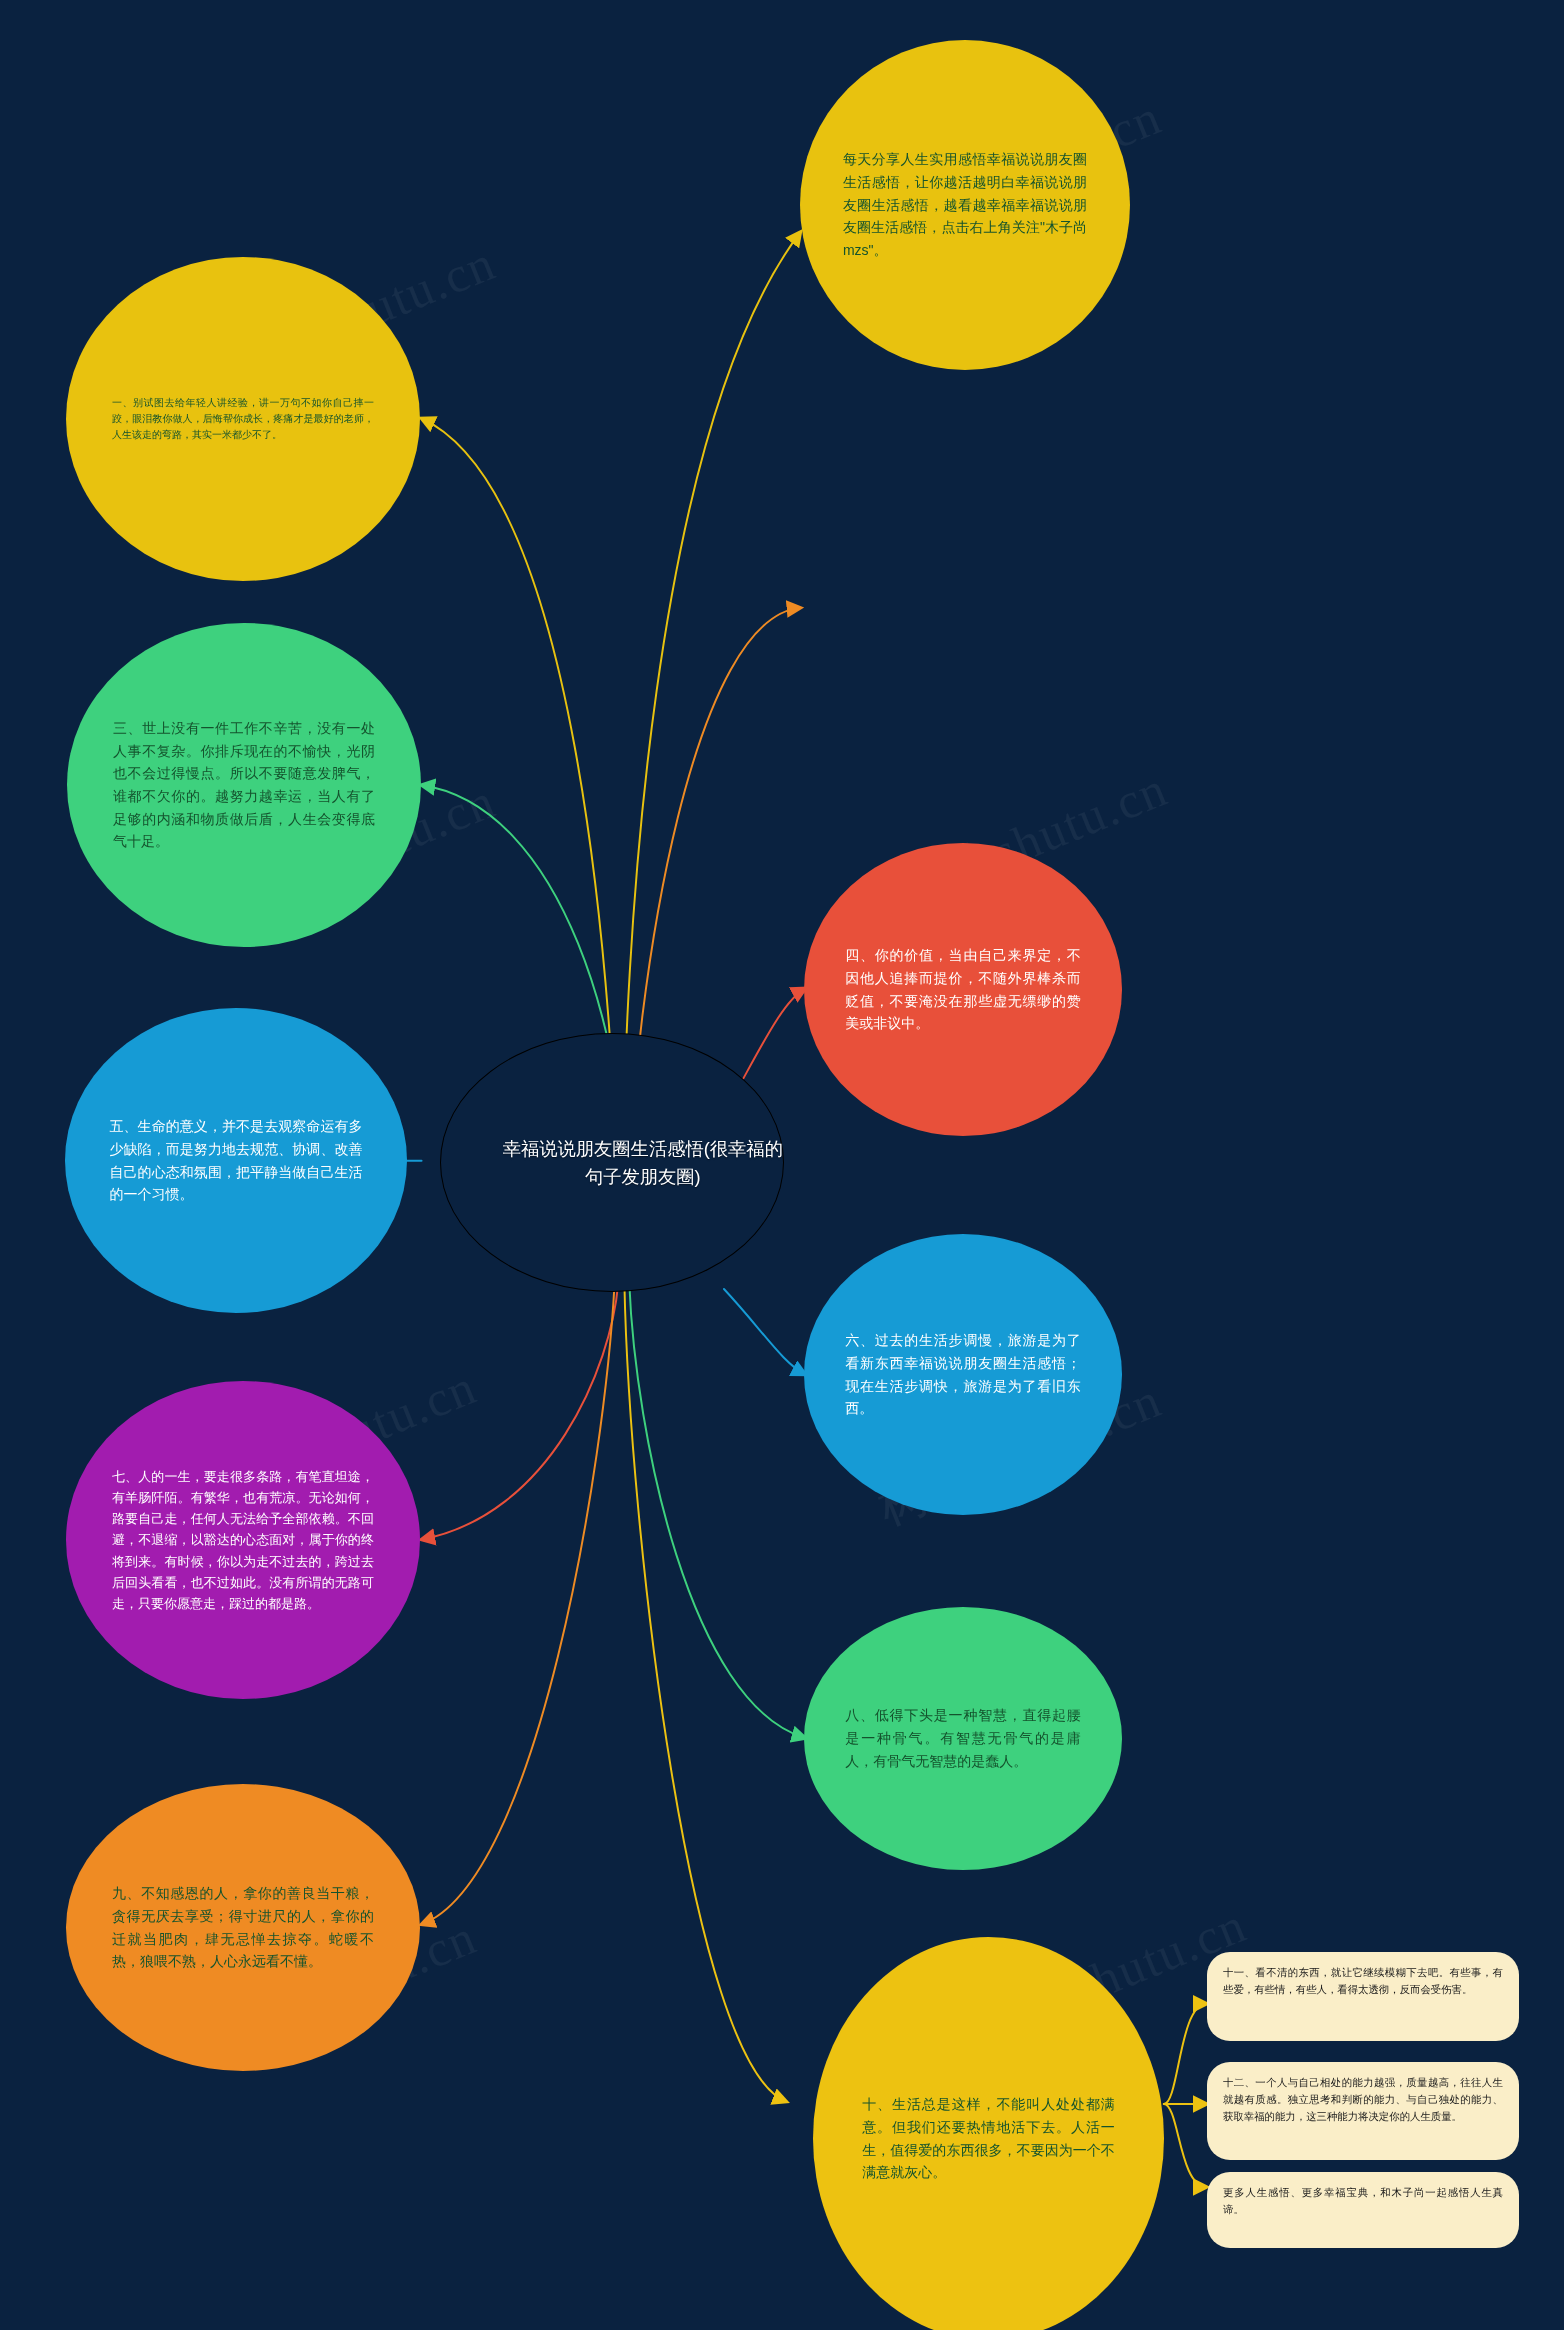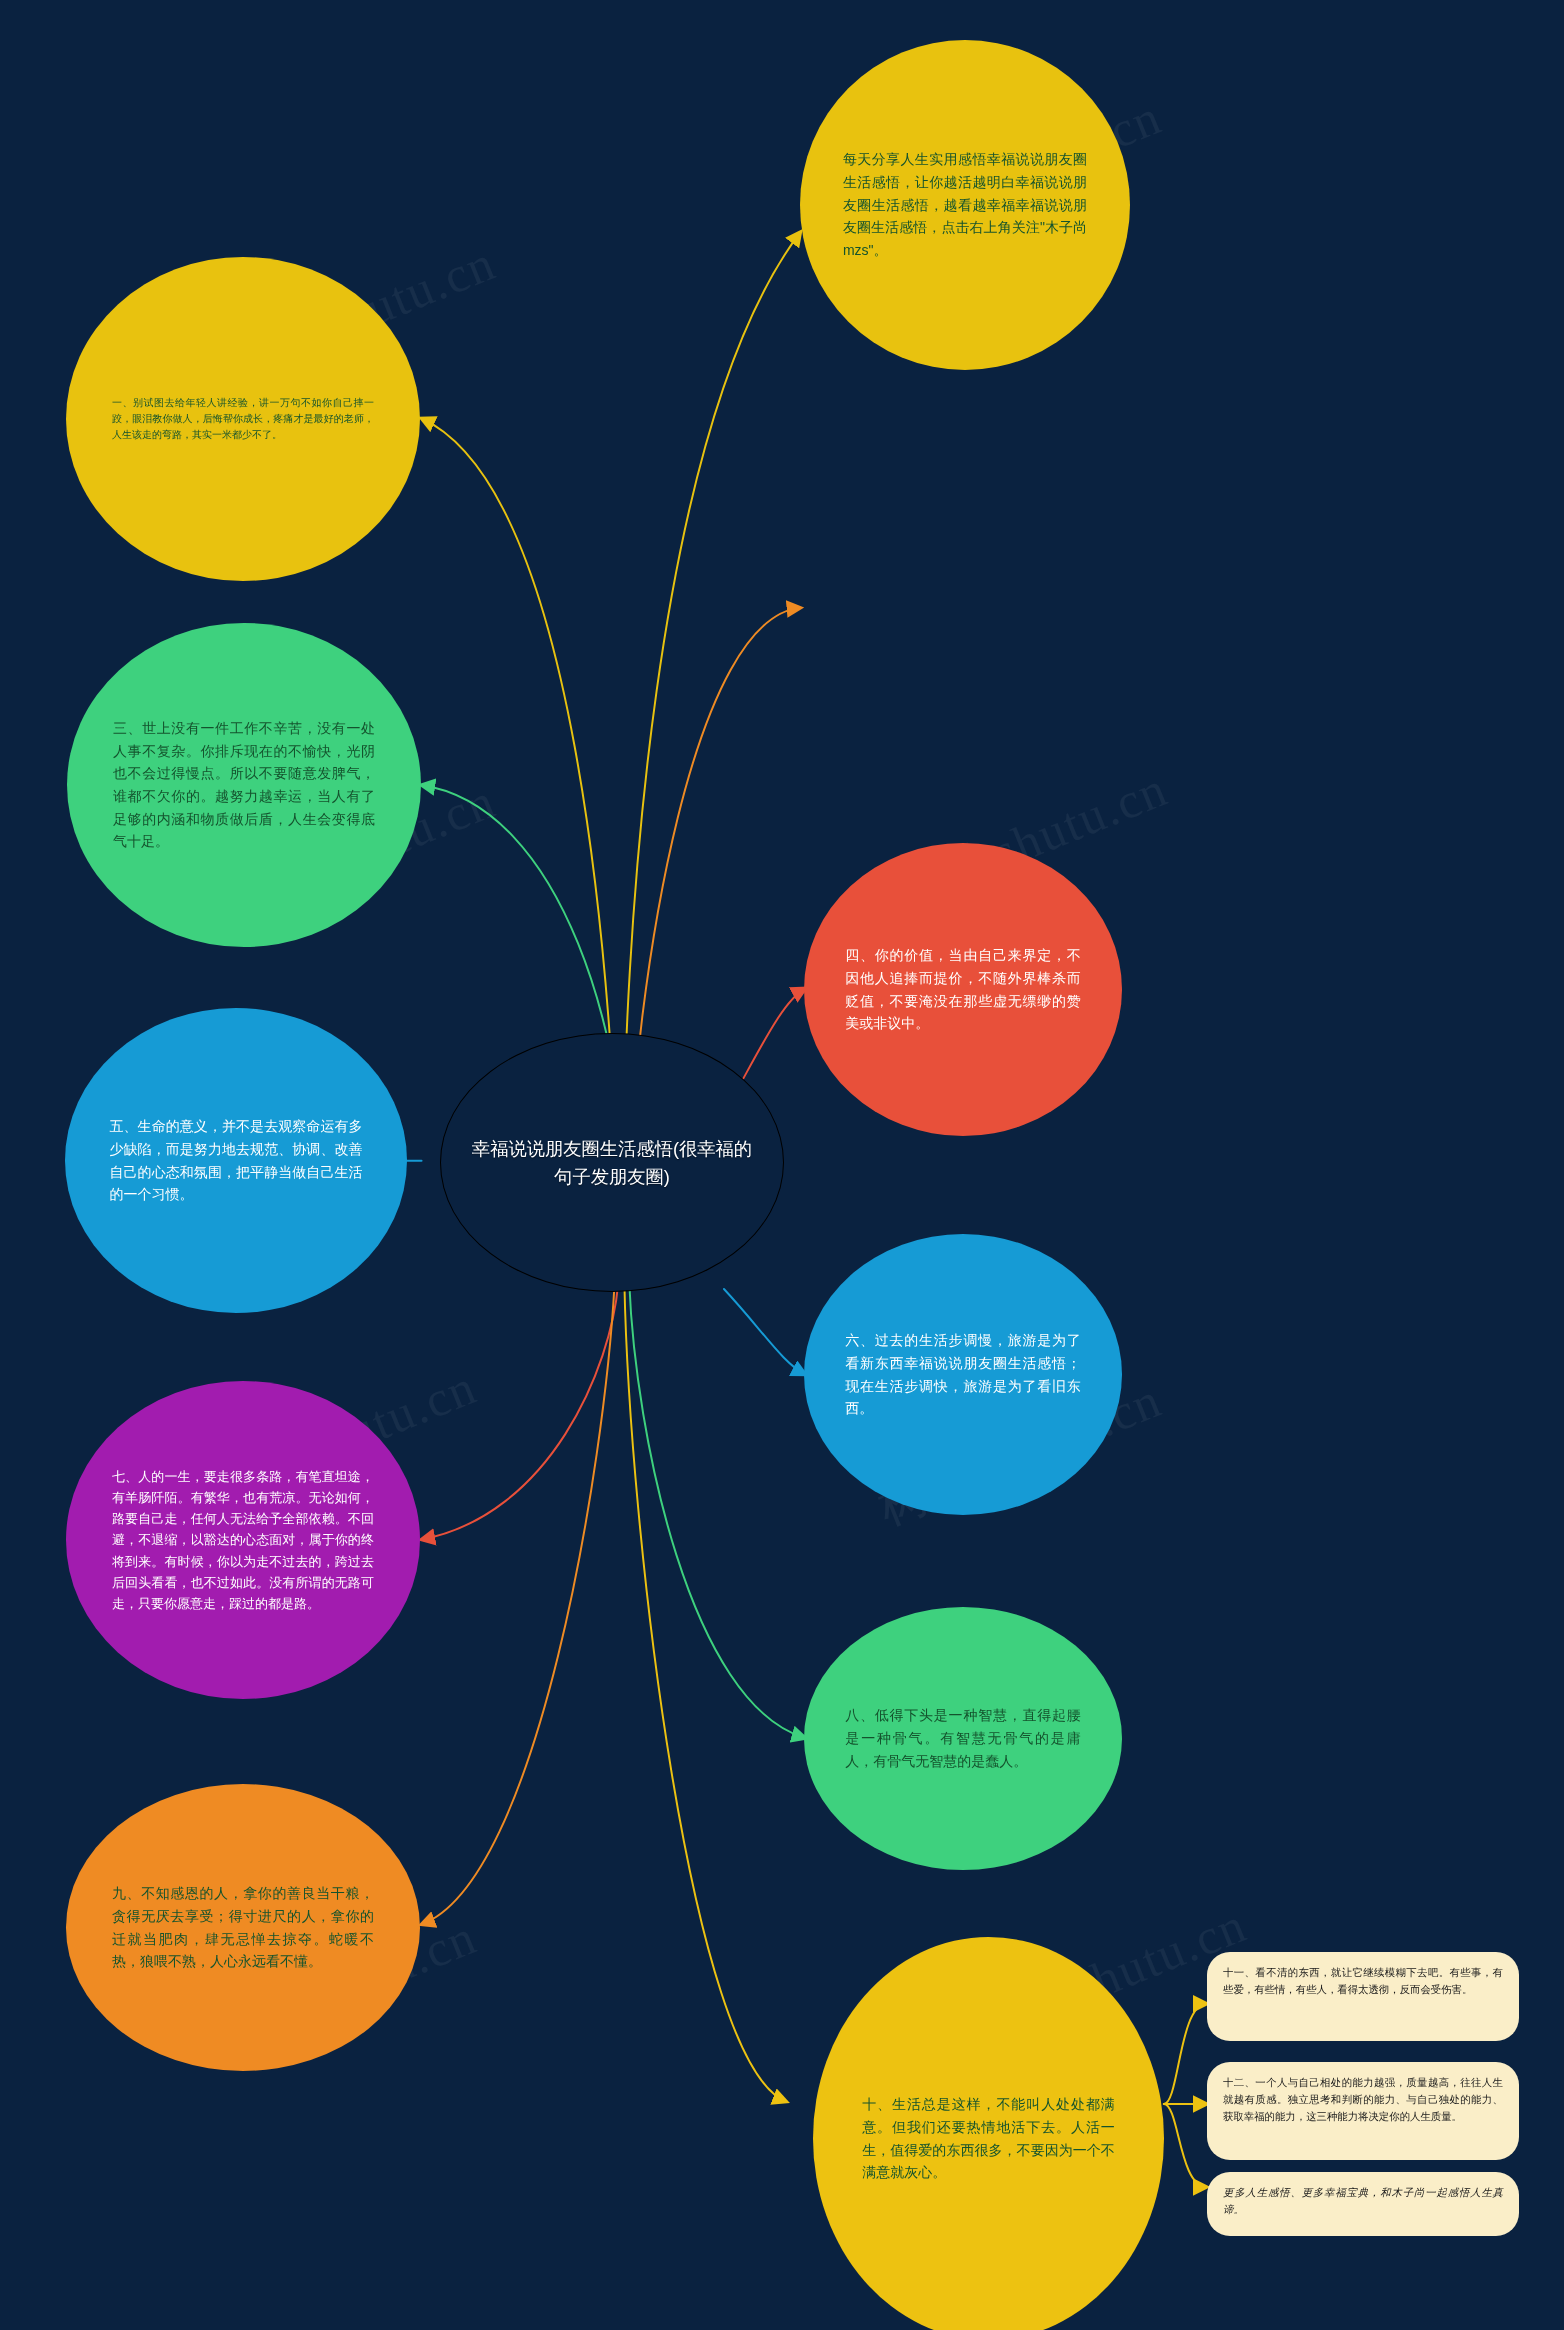--- a/index.html
+++ b/index.html
@@ -46,21 +46,21 @@
   }
   .dark-text{color:#14532d;}
   .light-text{color:#ffffff;}
 
   
   #center-node{
     position:absolute;
     border-radius:50%;
     background:#0a2240;
     border:0.6px solid #000;
-    display:flex;align-items:center;justify-content:center;
+    display:flex;align-items:center;justify-content:flex-end;
   }
   #center-node .ctitle{
     color:#ffffff;
     font-size:18.3px;
     line-height:1.5;
     text-align:center;
     width:82%;
     text-shadow:0 0.6px 1.2px rgba(0,0,0,.5);
   }
 
@@ -196,18 +196,18 @@
   </div>
 
   <div class="pill" style="left:1207px;top:1952px;width:312px;height:89px;">
     <div class="txt">十一、看不清的东西，就让它继续模糊下去吧。有些事，有些爱，有些情，有些人，看得太透彻，反而会受伤害。</div>
   </div>
 
   <div class="pill" style="left:1207px;top:2062px;width:312px;height:98px;">
     <div class="txt">十二、一个人与自己相处的能力越强，质量越高，往往人生就越有质感。独立思考和判断的能力、与自己独处的能力、获取幸福的能力，这三种能力将决定你的人生质量。</div>
   </div>
 
-  <div class="pill" style="left:1207px;top:2172px;width:312px;height:64px;font-style:italic;">
+  <div class="pill" style="left:1207px;top:2172px;width:312px;height:76px;">
     <div class="txt">更多人生感悟、更多幸福宝典，和木子尚一起感悟人生真谛。</div>
   </div>
 
 </div>
 
 
 </body></html>

